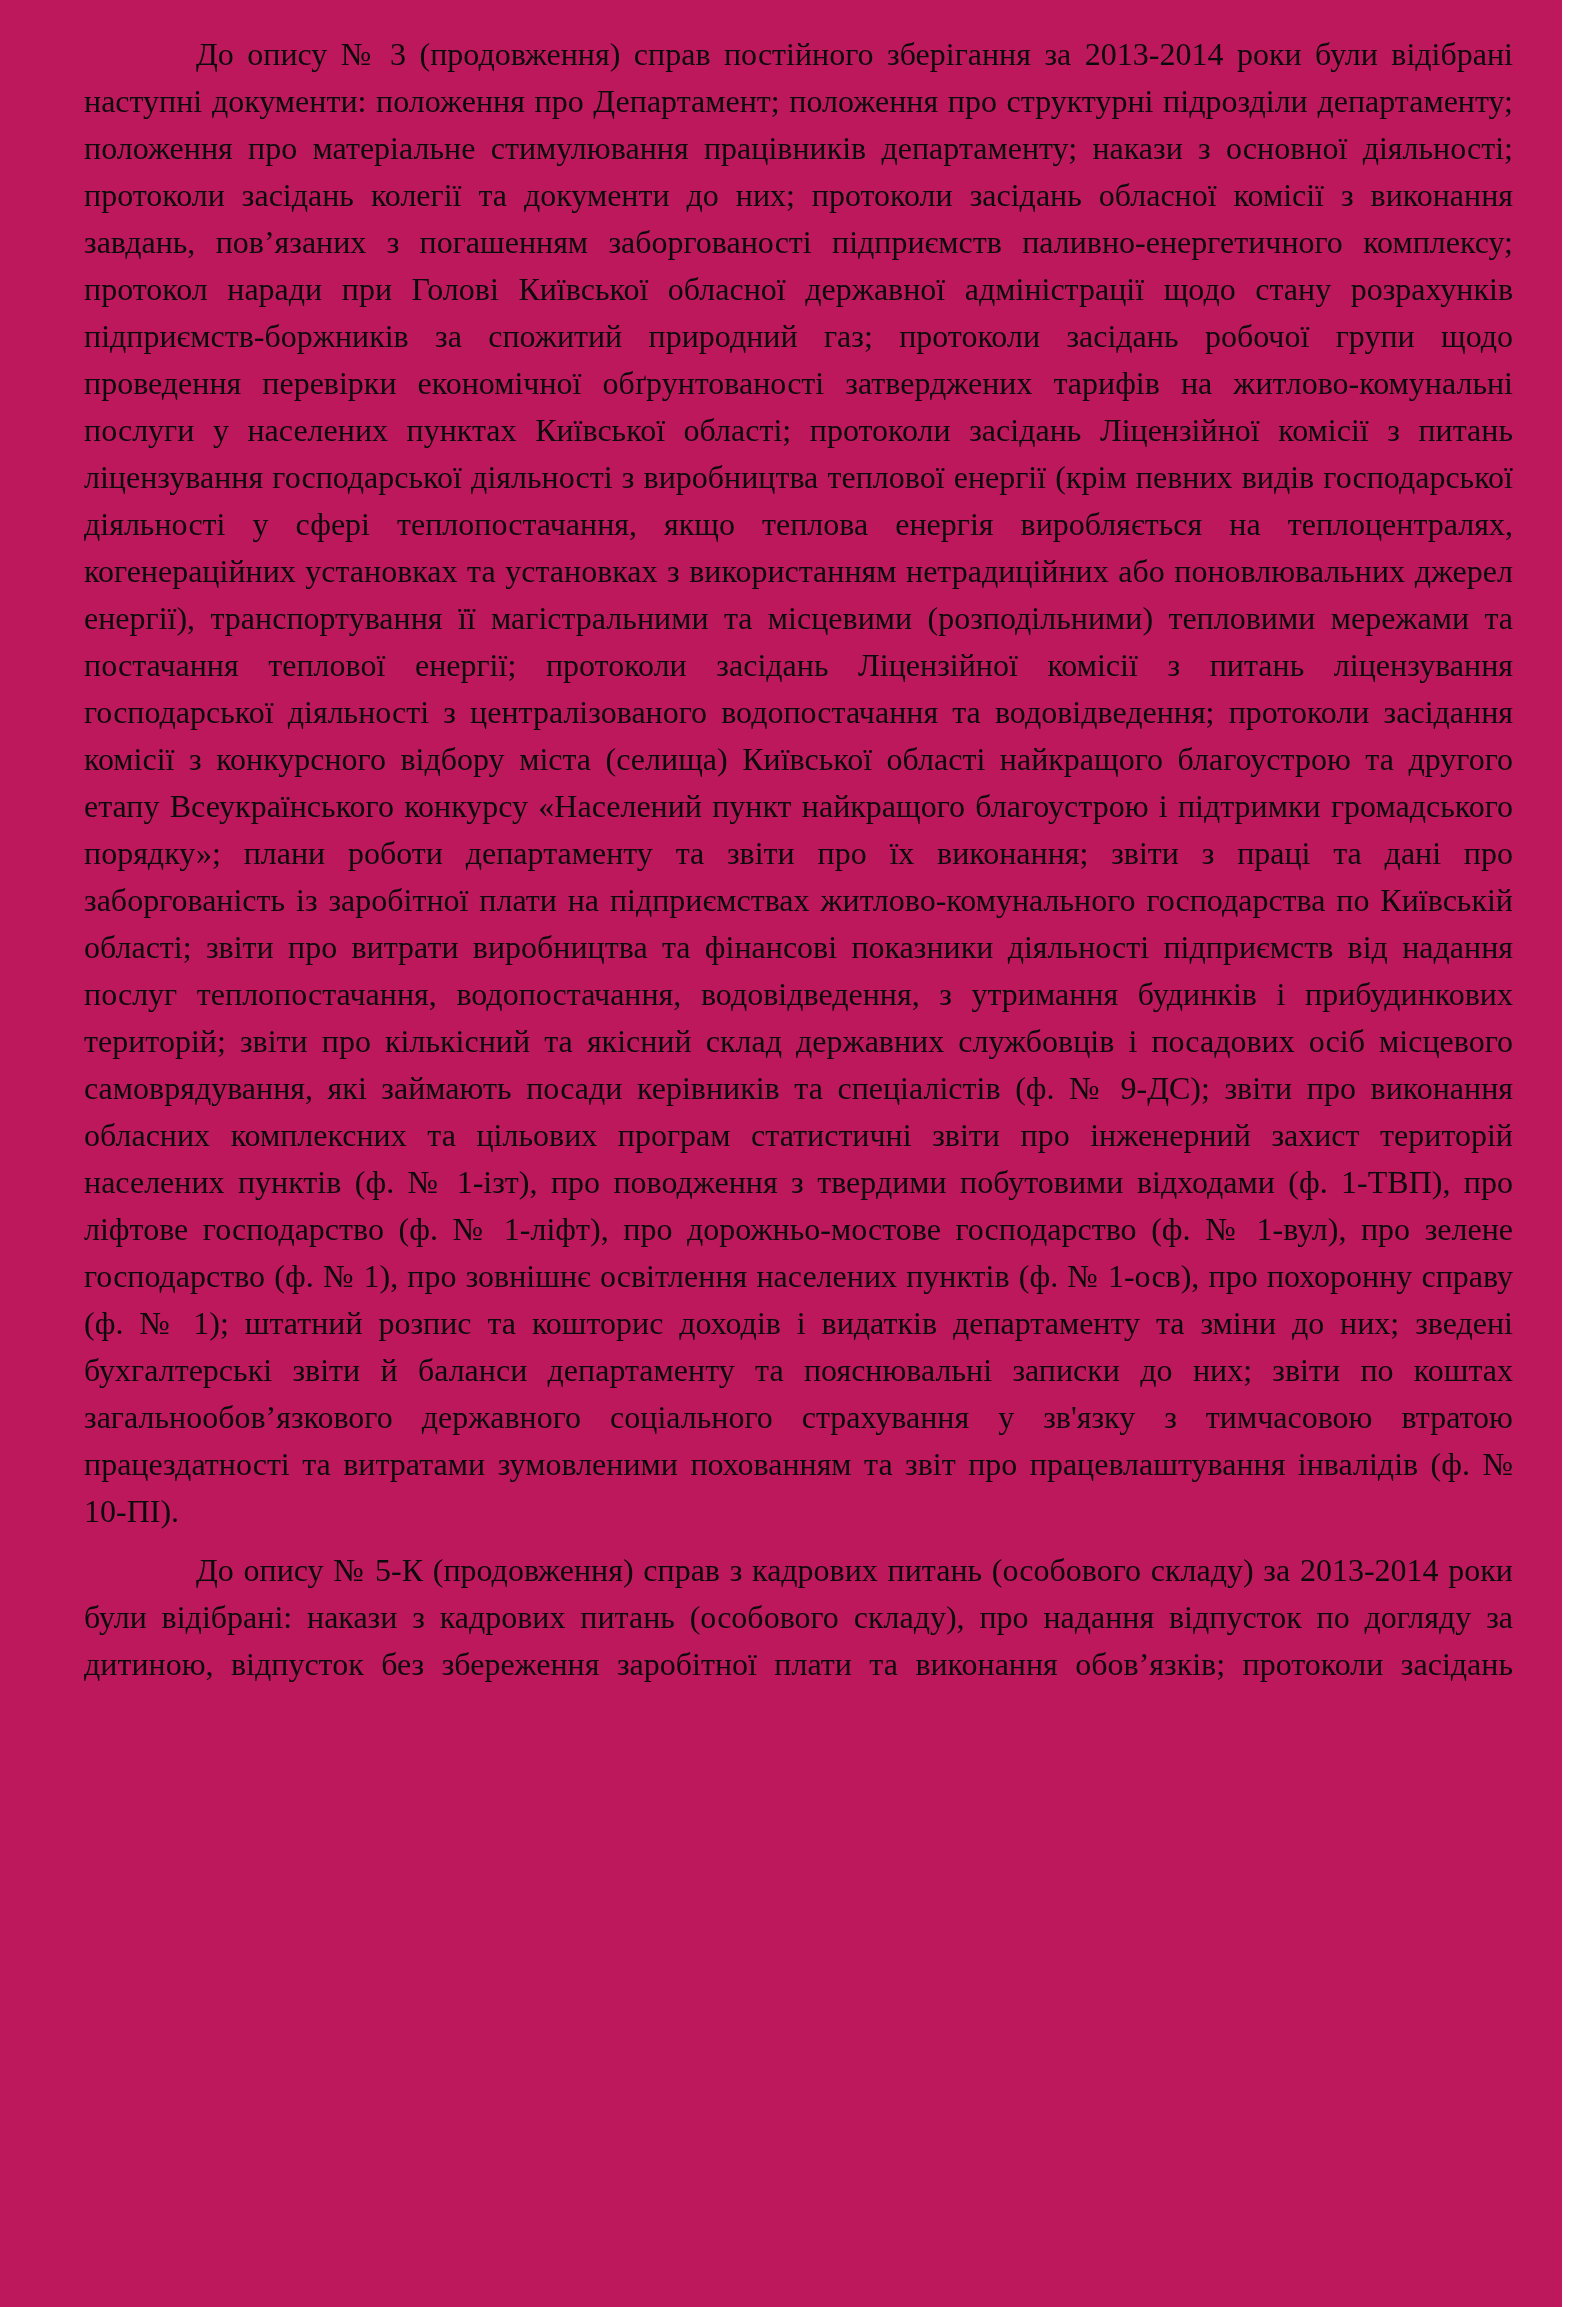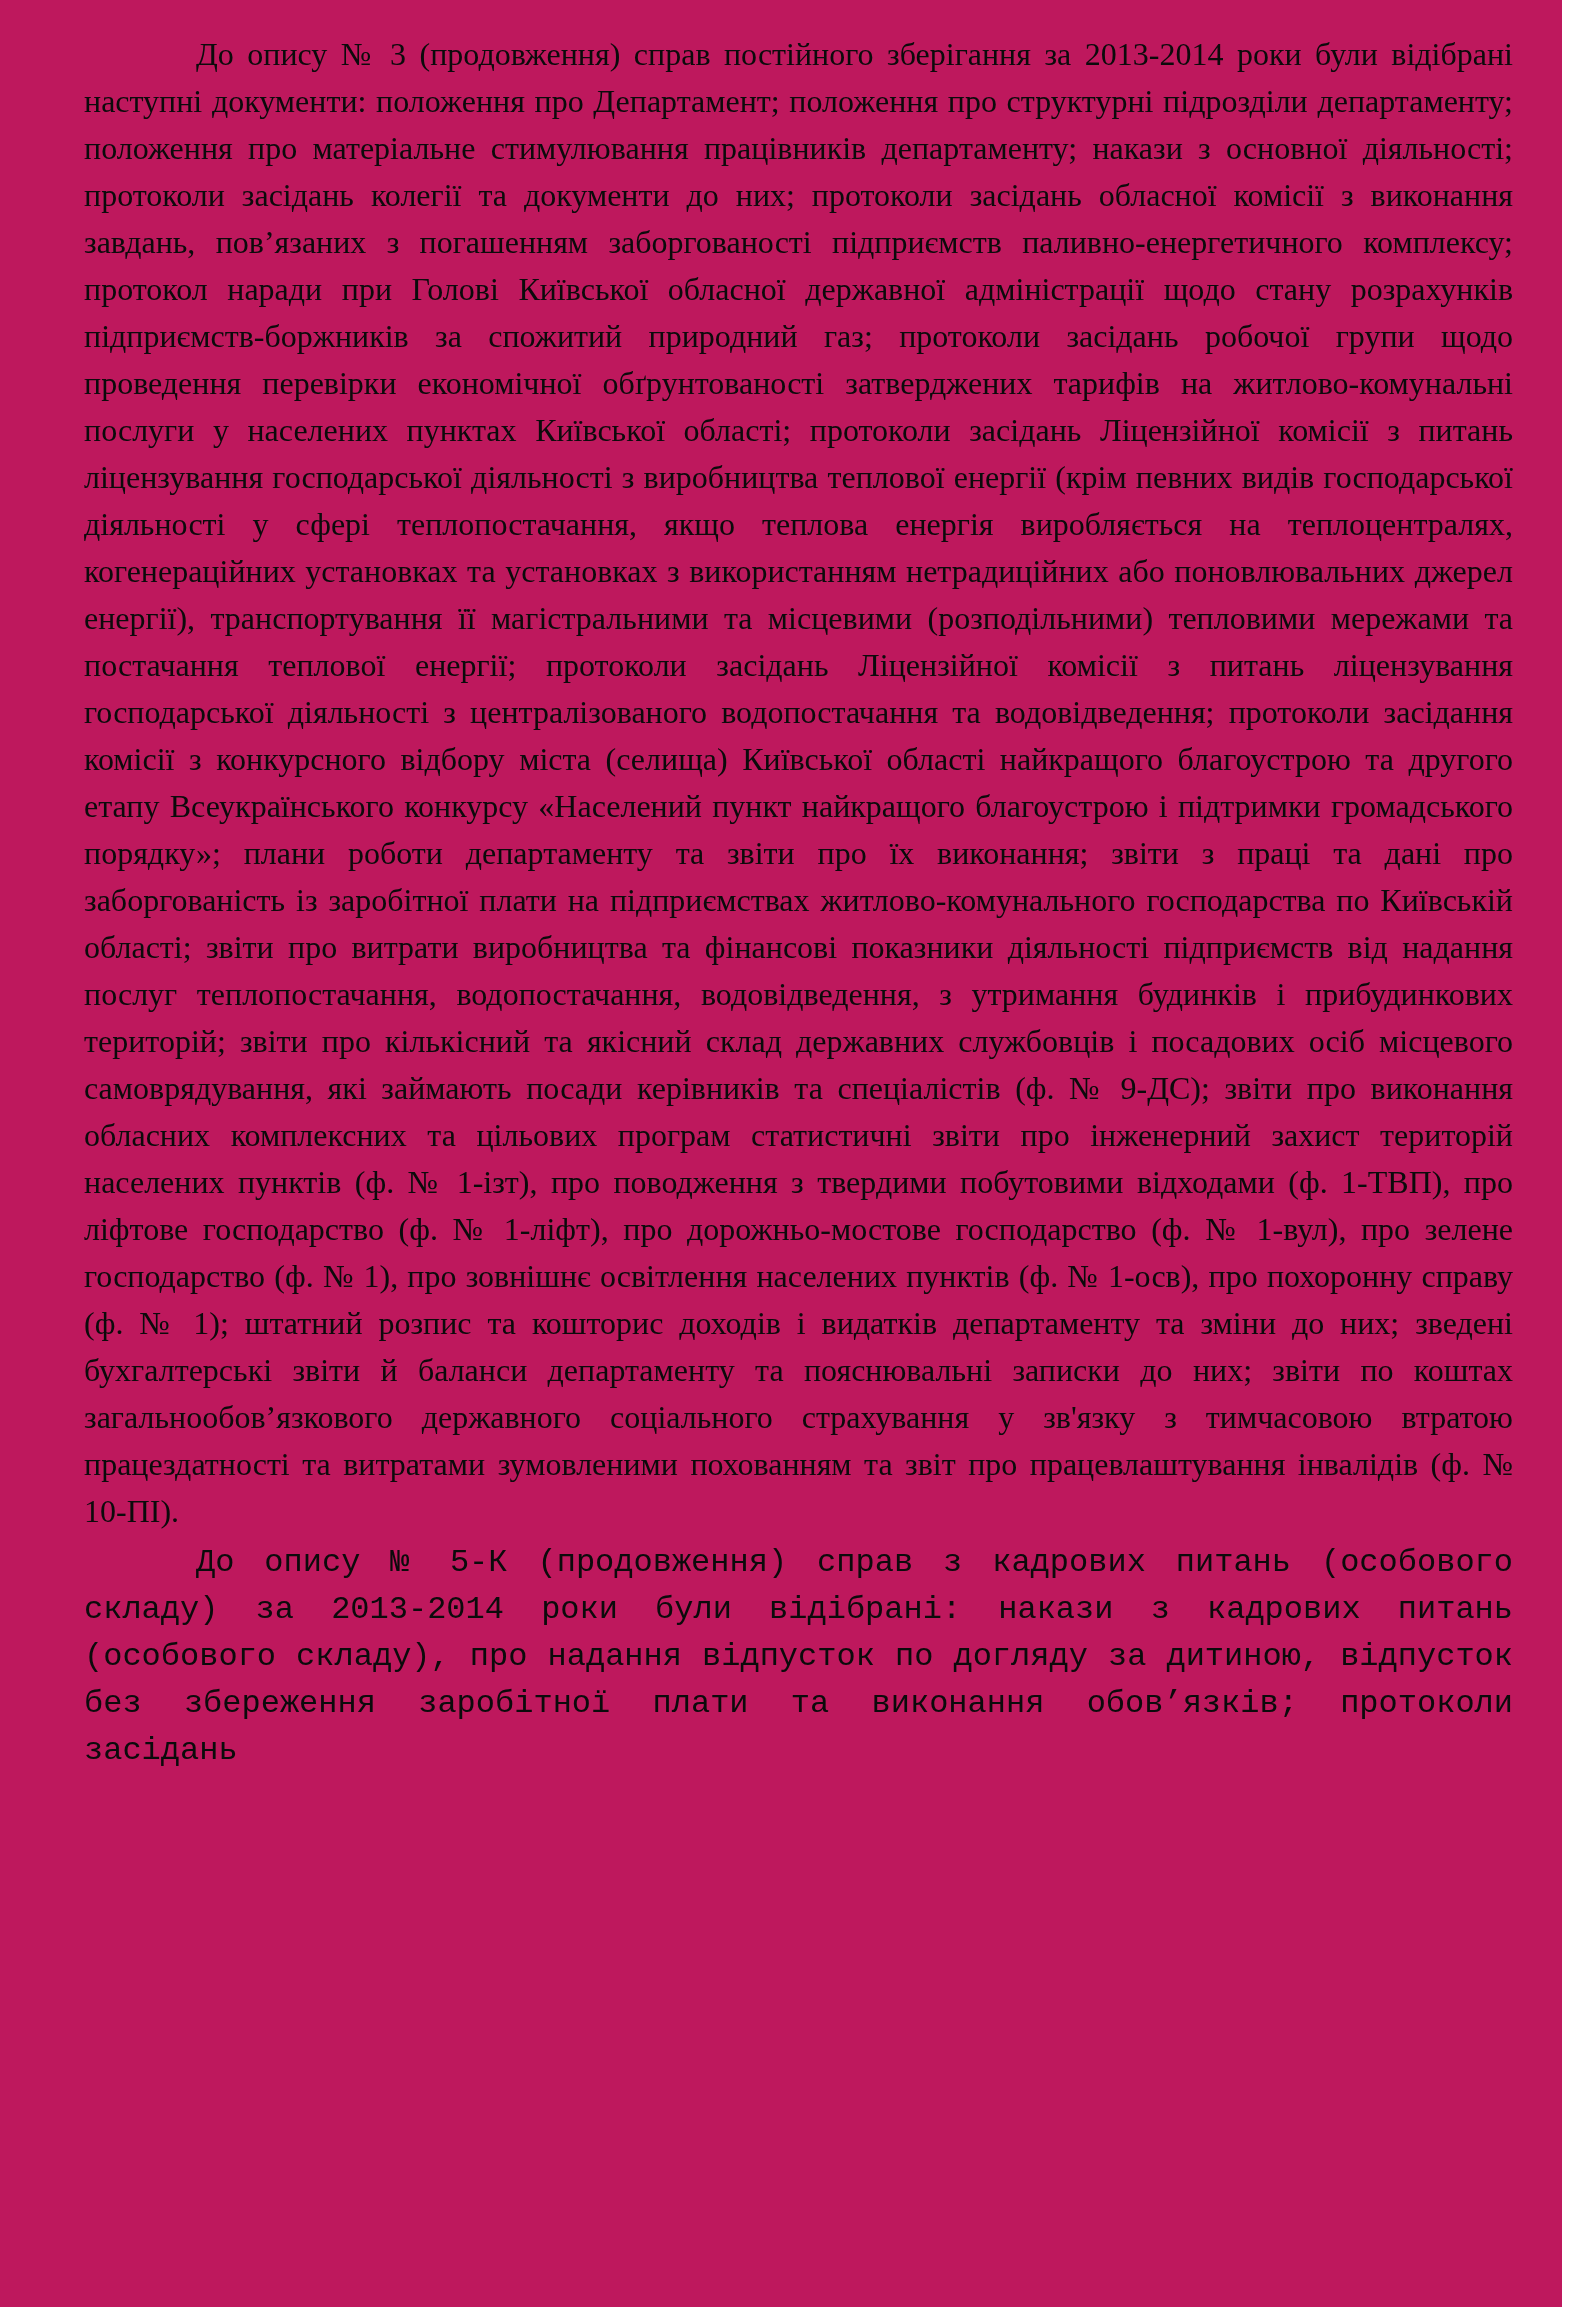--- a/index.html
+++ b/index.html
@@ -35,22 +35,21 @@
   .para {
     margin: 0;
     text-indent: 112px;      
     text-align: justify;
     hyphens: none;
     -webkit-hyphens: none;
     word-spacing: 0.01em;
   }
 
   .para + .para {
-    margin-top: 4px;
-    font-family: Liberation Mono, monospace;
+    margin-top: 12px;
   }
 
   
   .para.justify-all {
     text-align-last: justify;
   }
 </style>
 </head>
 <body>
 

